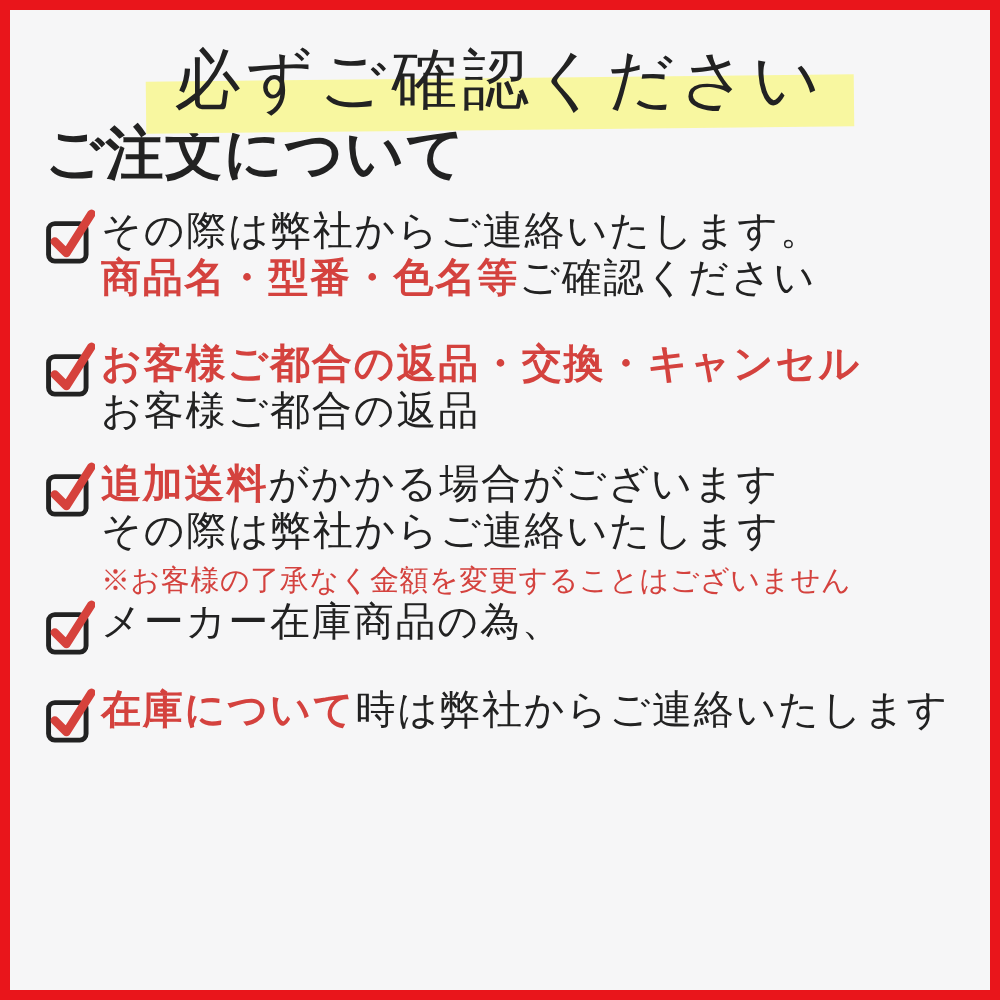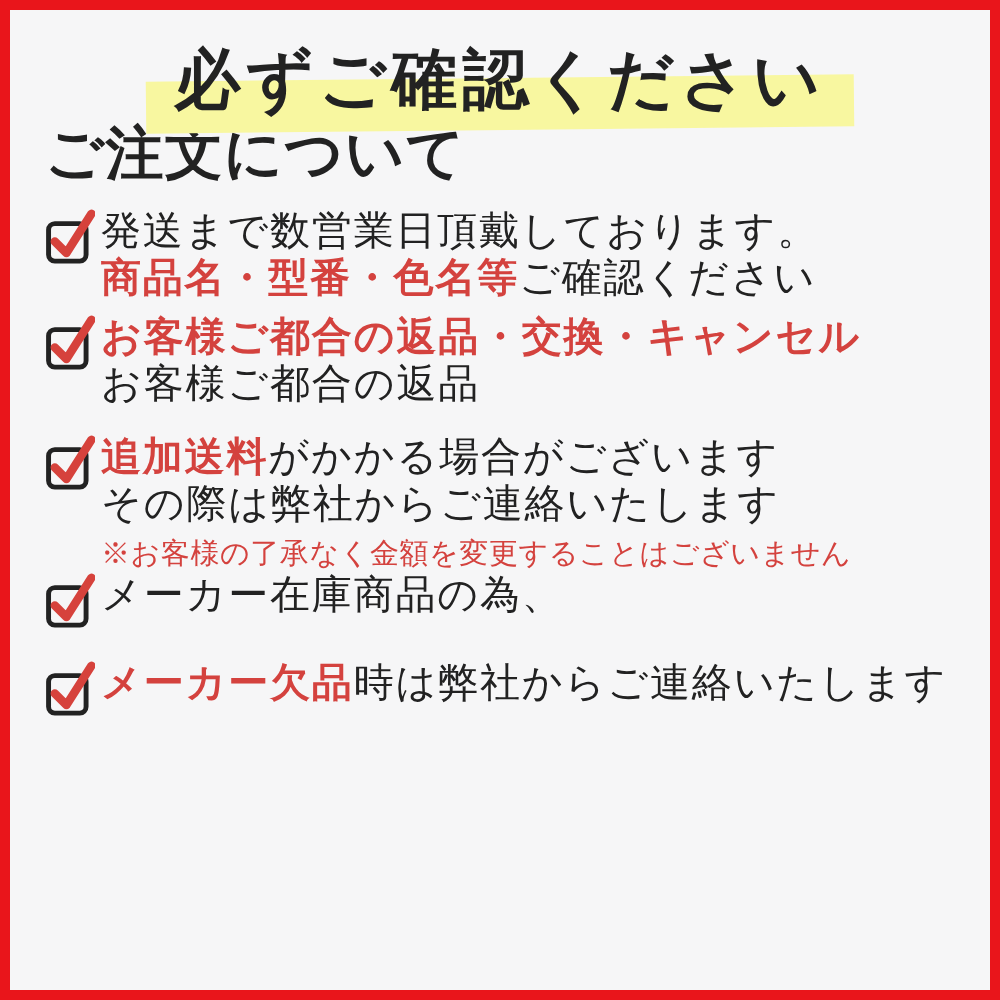--- a/index.html
+++ b/index.html
@@ -32,39 +32,39 @@
   .title-highlight{
     position:absolute;
     left:50%;top:38px;
     width:708px;height:52px;
     transform:translateX(-50%) rotate(-0.6deg);
     background:var(--highlight-yellow);
     z-index:0;
   }
   .page-title{
     position:relative;z-index:1;
-    font-size:66px;font-weight:700;
+    font-size:66px;font-weight:400;
     letter-spacing:0.08em;
     line-height:1.2;
     color:var(--text-black);
     white-space:nowrap;
   }
   
   .section-heading{
     font-size:58px;font-weight:700;
     letter-spacing:0.02em;line-height:1.2;
     color:var(--text-black);
     white-space:nowrap;
   }
   .heading-order{}
   .heading-delivery{margin-top:24px}
   
   .item{display:flex;align-items:flex-start}
   .item-order-1{margin-top:18px}
-  .item-order-2{margin-top:12px}
+  .item-order-2{margin-top:39px}
   .item-order-3{margin-top:26px}
   .item-delivery-1{}
   .item-delivery-2{margin-top:30px}
   .checkbox{
     width:50px;height:56px;
     flex:none;
     margin:2px 6px 0 0;
   }
   .cb-box{fill:none;stroke:var(--text-black);stroke-width:5.5}
   .cb-check{fill:none;stroke:var(--check-red);stroke-width:9.5;stroke-linecap:round;stroke-linejoin:round}
@@ -97,21 +97,21 @@
 
   <section>
     <h2 class="section-heading heading-order">ご注文について</h2>
 
     <div class="item item-order-1">
       <svg class="checkbox" viewBox="0 0 56 62" aria-hidden="true">
         <rect class="cb-box" x="4" y="16" width="42" height="42" rx="7"></rect>
         <path class="cb-check" d="M11 36 L24 49 L52 5"></path>
       </svg>
       <div class="item-text">
-        <p class="line"><span>発送まで数営業日頂戴しております。</span></p>
+        <p class="line"><span>その際は弊社からご連絡いたします。</span></p>
         <p class="line"><span class="red">商品名・型番・色名等</span><span>ご確認ください</span></p>
       </div>
     </div>
 
     <div class="item item-order-2">
       <svg class="checkbox" viewBox="0 0 56 62" aria-hidden="true">
         <rect class="cb-box" x="4" y="16" width="42" height="42" rx="7"></rect>
         <path class="cb-check" d="M11 36 L24 49 L52 5"></path>
       </svg>
       <div class="item-text">
@@ -144,18 +144,18 @@
         <p class="line"><span>メーカー在庫商品の為、</span></p>
       </div>
     </div>
 
     <div class="item item-delivery-2">
       <svg class="checkbox" viewBox="0 0 56 62" aria-hidden="true">
         <rect class="cb-box" x="4" y="16" width="42" height="42" rx="7"></rect>
         <path class="cb-check" d="M11 36 L24 49 L52 5"></path>
       </svg>
       <div class="item-text">
-        <p class="line"><span class="red">メーカー欠品</span><span>時は弊社からご連絡いたします</span></p>
+        <p class="line"><span class="red">在庫について</span><span>時は弊社からご連絡いたします</span></p>
       </div>
     </div>
   </section>
 
 </div>
 
 </body></html>

